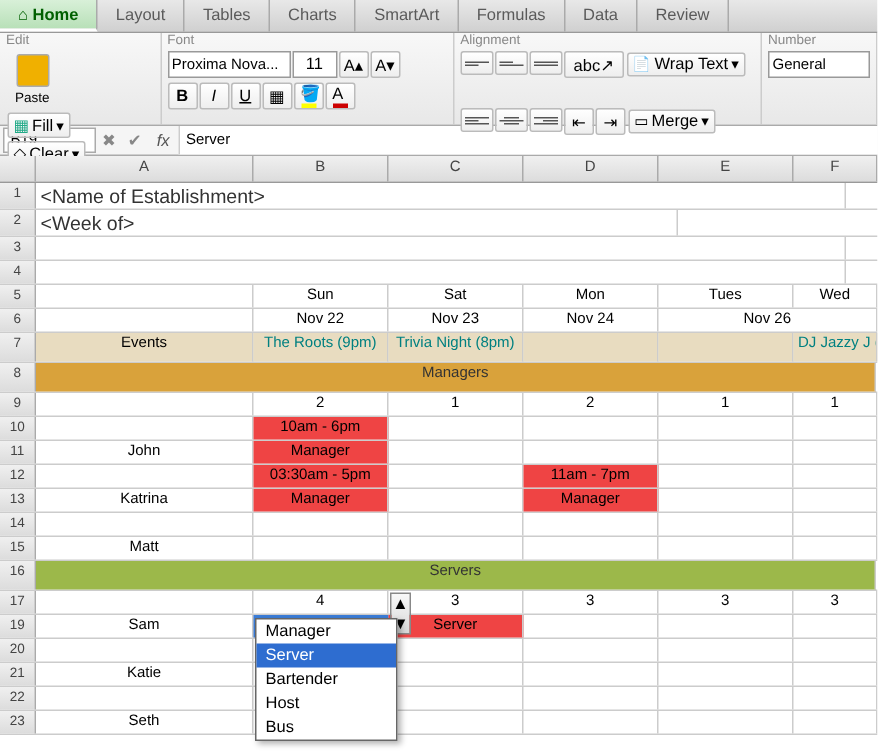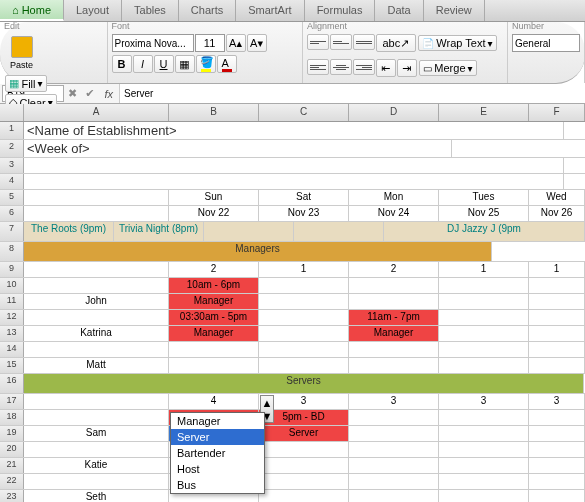--- a/index.html
+++ b/index.html
@@ -1,21 +1,21 @@
 <!DOCTYPE html>
 <html><head>
 <meta charset="utf-8">
 <style>
 *{box-sizing:border-box;margin:0;padding:0;font-family:"Lucida Grande",Arial,sans-serif;font-size:11px;}
 body{background:#fff;width:585px;height:502px;overflow:hidden;position:relative;}
 .ribbon-tabs{display:flex;background:linear-gradient(#e8e8e8,#d0d0d0);height:22px;border-bottom:1px solid #999;}
 .tab{padding:4px 12px;border-right:1px solid #aaa;color:#5a5a5a;cursor:pointer;}
-.tab.active{background:linear-gradient(#d8f0d8,#b8e0b8);color:#006000;font-weight:normal;border-bottom:2px solid #fff;}
+.tab.active{background:linear-gradient(#d8f0d8,#b8e0b8);color:#006000;font-weight:bold;border-bottom:2px solid #fff;}
 .tab.home-icon::before{content:"⌂";margin-right:3px;}
-.ribbon{display:flex;background:linear-gradient(#f8f8f8,#e8e8e8);height:62px;border-bottom:1px solid #aaa;border-radius:29px;}
+.ribbon{display:flex;background:linear-gradient(#f8f8f8,#e8e8e8);height:62px;border-bottom:1px solid #aaa;}
 .group{border-right:1px solid #ccc;padding:2px 4px;display:flex;flex-direction:column;position:relative;}
 .group-label{position:absolute;top:-1px;left:4px;font-size:9px;color:#888;}
 .group-body{margin-top:10px;display:flex;gap:2px;align-items:center;flex-wrap:wrap;}
 .big-btn{display:flex;flex-direction:column;align-items:flex-end;padding:2px 6px;}
 .big-btn .ico{width:22px;height:22px;background:#f0b000;border:1px solid #aaa;border-radius:2px;}
 .big-btn .lbl{font-size:9px;margin-top:2px;}
 .mini-btn{padding:1px 3px;border:1px solid #bbb;background:linear-gradient(#fff,#eee);border-radius:2px;margin:1px;display:inline-flex;align-items:center;gap:2px;font-size:10px;}
 .font-name{width:82px;height:18px;border:1px solid #999;background:#fff;padding:2px;font-size:10px;}
 .font-size{width:30px;height:18px;border:1px solid #999;background:#fff;padding:2px;text-align:center;}
 .fmt-row{display:flex;gap:1px;}
@@ -101,21 +101,21 @@
             <div style="width:10px">
               <div>A</div>
               <div class="color-bar"></div>
             </div>
           </div>
       </div>
     </div>
   </div>
   <div class="group" style="width:210px">
     <div class="group-label">Alignment</div>
-    <div class="group-body" style="flex-direction:column;align-items:flex-start;gap:7px">
+    <div class="group-body" style="flex-direction:column;align-items:flex-start;gap:20px">
       <div class="fmt-row">
         <div class="align-btn">
             <span></span>
             <span style="width:60%"></span>
           </div>
         <div class="align-btn">
             <span style="width:60%"></span>
             <span></span>
           </div>
         <div class="align-btn">
@@ -198,34 +198,34 @@
       <div class="cell e">Mon</div>
       <div class="cell f">Tues</div>
       <div class="cell" style="flex:1">Wed</div>
     </div>
     <div class="row">
         <div class="rh">6</div>
       <div class="cell" style="width:145px"></div>
       <div class="cell c">Nov 22</div>
       <div class="cell d">Nov 23</div>
       <div class="cell e">Nov 24</div>
-      <div class="cell f">Nov 25</div>
       <div class="cell" style="flex:1">Nov 26</div>
     </div>
     <div class="row" style="height:20px">
         <div class="rh">7</div>
+      <div class="cell hdr-tan" style="width:145px">Events</div>
       <div class="cell c hdr-tan teal">The Roots (9pm)</div>
       <div class="cell d hdr-tan teal">Trivia Night (8pm)</div>
       <div class="cell e hdr-tan teal"></div>
       <div class="cell f hdr-tan teal"></div>
       <div class="cell hdr-tan teal" style="flex:1">DJ Jazzy J (9pm</div>
     </div>
     <div class="row" style="height:20px">
         <div class="rh">8</div>
-      <div class="cell band-orange" style="width:468px">Managers</div>
+      <div class="cell band-orange" style="width:560px">Managers</div>
     </div>
     <div class="row">
         <div class="rh">9</div>
       <div class="cell" style="width:145px"></div>
       <div class="cell c">2</div>
       <div class="cell d">1</div>
       <div class="cell e">2</div>
       <div class="cell f">1</div>
       <div class="cell" style="flex:1">1</div>
     </div>
@@ -290,29 +290,20 @@
     <div class="row">
         <div class="rh">17</div>
       <div class="cell" style="width:145px"></div>
       <div class="cell c">4</div>
       <div class="cell d">3</div>
       <div class="cell e">3</div>
       <div class="cell f">3</div>
       <div class="cell" style="flex:1">3</div>
     </div>
     <div class="row">
-        <div class="rh">18</div>
-      <div class="cell" style="width:145px;border-bottom:none"></div>
-      <div class="cell c shift">5pm - BD</div>
-      <div class="cell d shift">5pm - BD</div>
-      <div class="cell e"></div>
-        <div class="cell f"></div>
-        <div class="cell" style="flex:1"></div>
-    </div>
-    <div class="row">
         <div class="rh">19</div>
       <div class="cell" style="width:145px">Sam</div>
       <div class="cell c sel-cell">Server</div>
       <div class="cell d shift">Server</div>
       <div class="cell e"></div>
         <div class="cell f"></div>
         <div class="cell" style="flex:1"></div>
     </div>
     <div class="row">
         <div class="rh">20</div>

